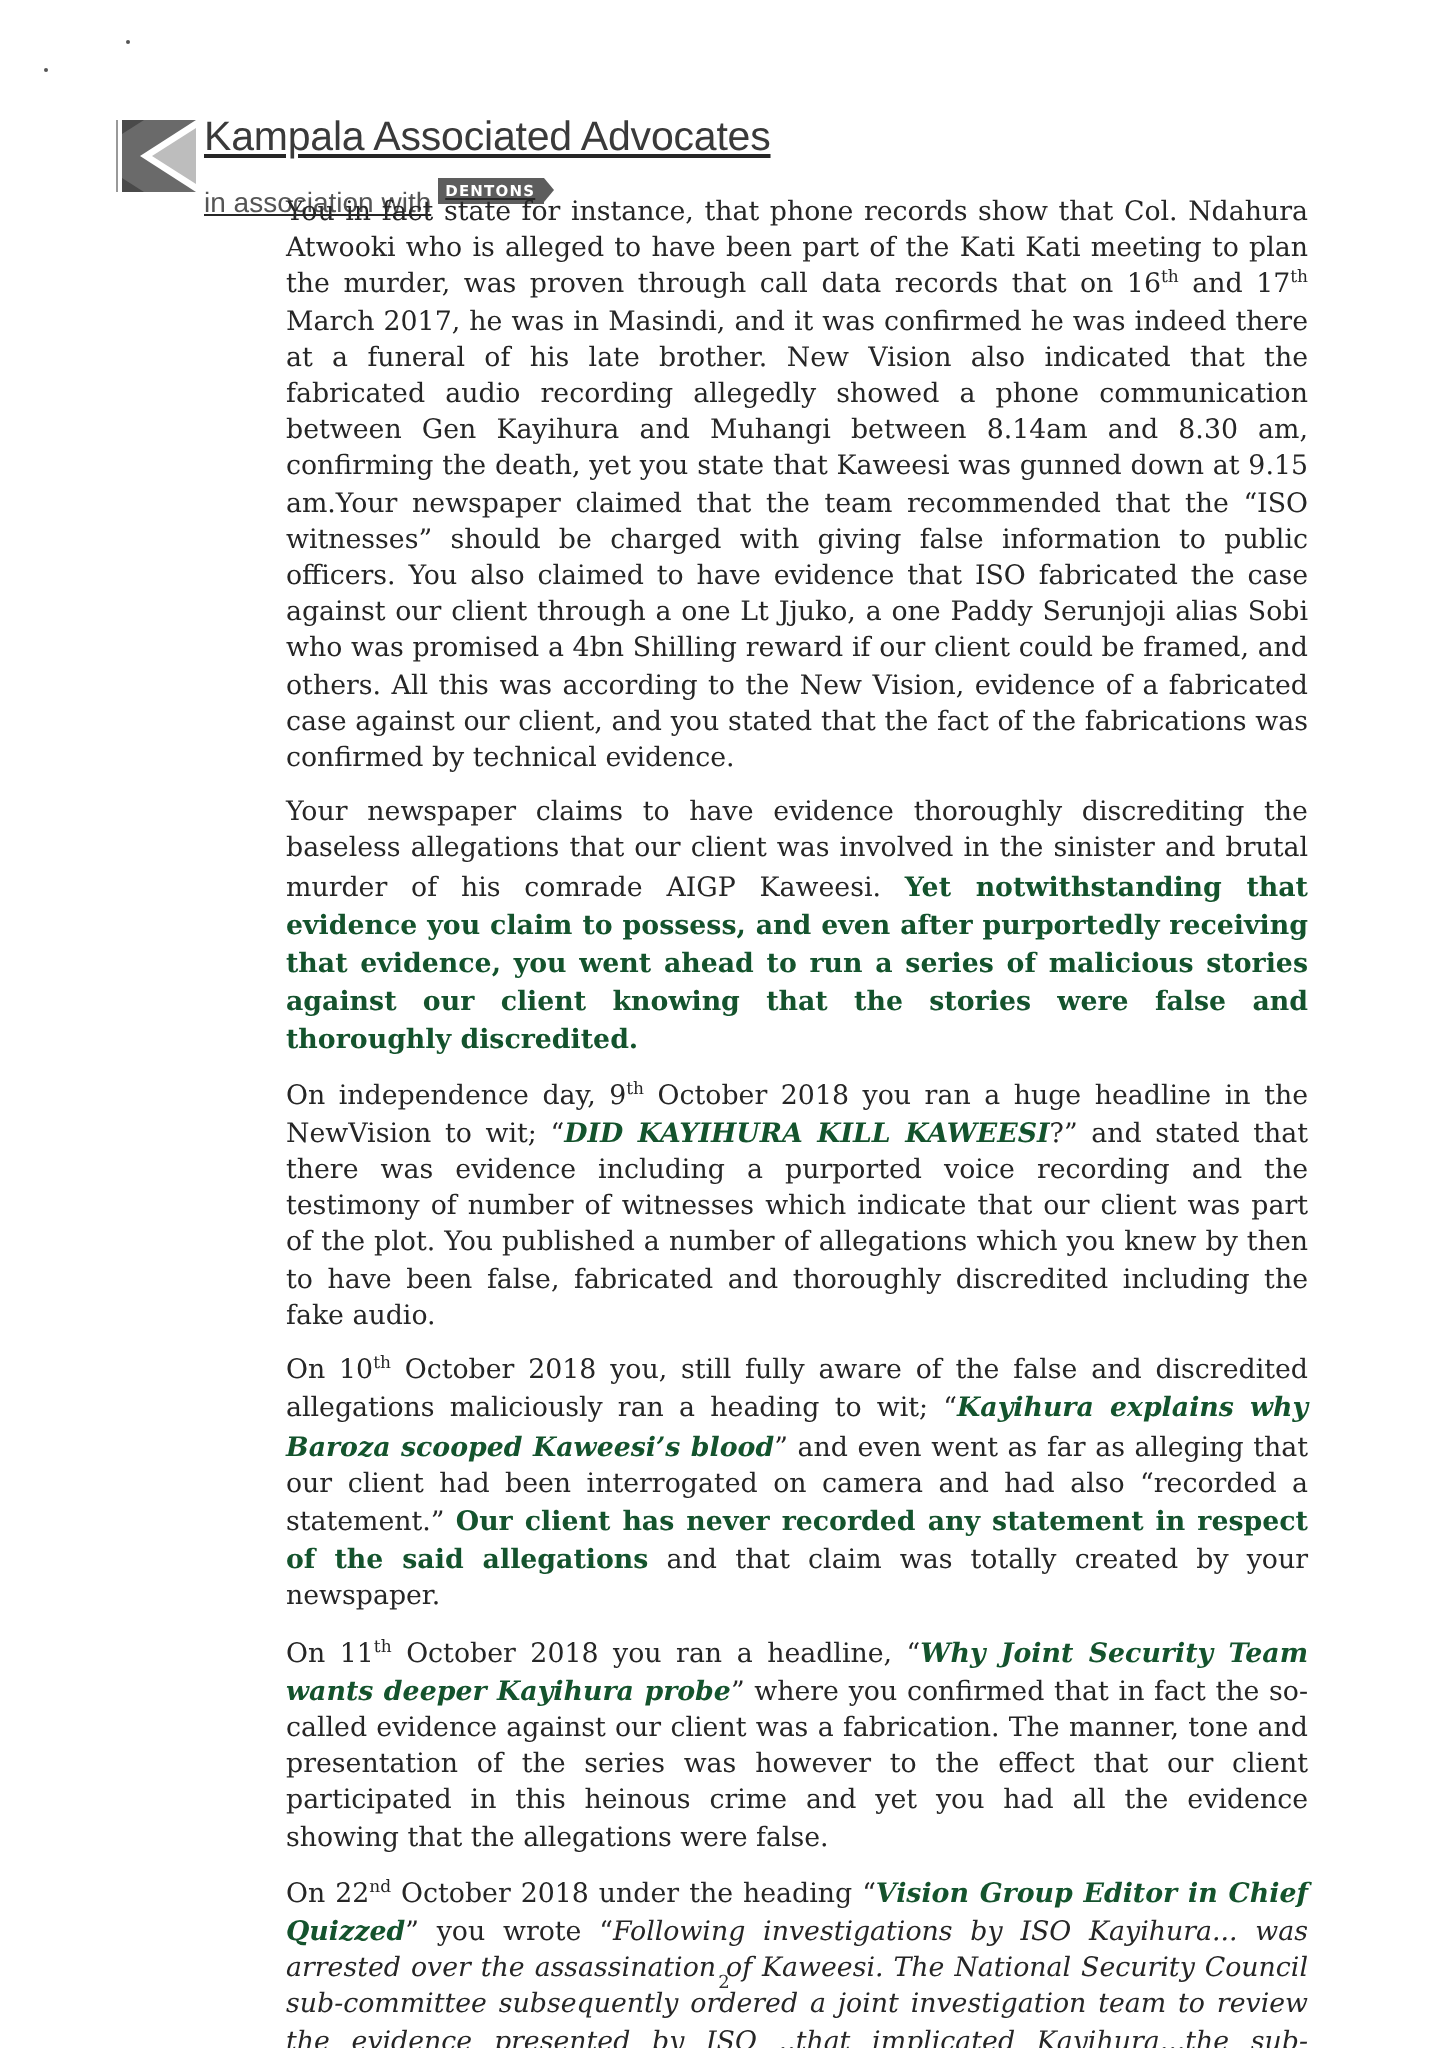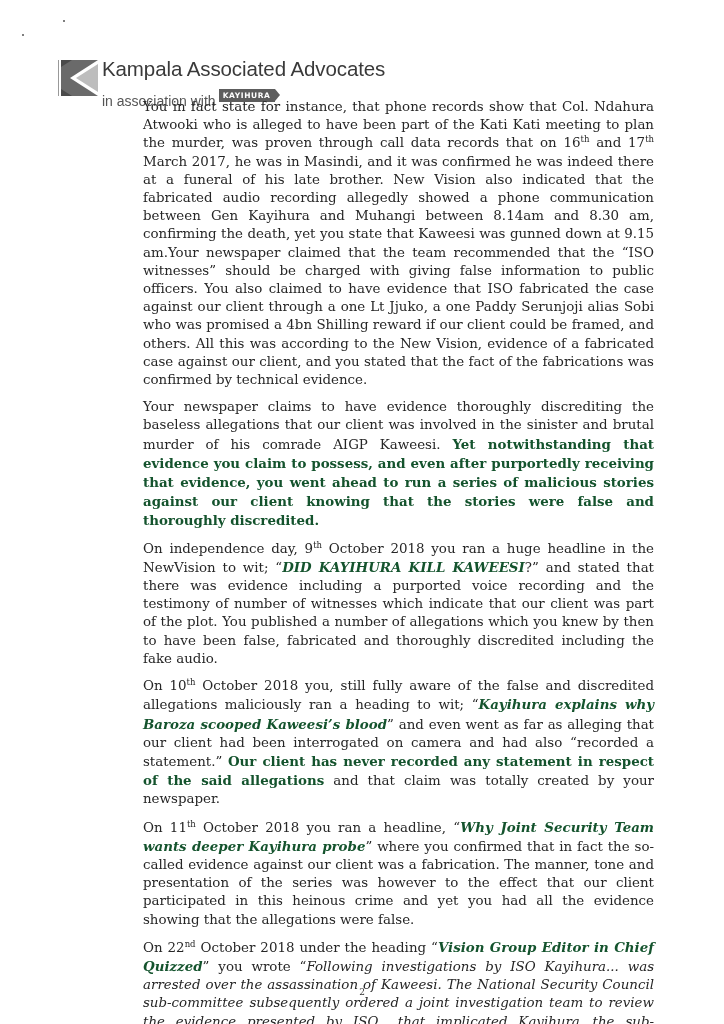--- a/index.html
+++ b/index.html
@@ -1,21 +1,21 @@
 <!DOCTYPE html>
 <html><head>
 <meta charset="utf-8">
 <style>
   html, body { margin: 0; padding: 0; background: #ffffff; }
   body { width: 724px; height: 1024px; position: relative; overflow: hidden; font-family: "DejaVu Serif", "Liberation Serif", serif; color: #262626; }
   .speck { position: absolute; width: 2px; height: 2px; background: #555; border-radius: 1px; }
   .letterhead { position: absolute; left: 58px; top: 60px; height: 40px; display: flex; align-items: flex-start; }
   .logo-mark { width: 40px; height: 36px; position: relative; margin-right: 4px; }
   .logo-mark svg { display: block; }
-  .firm { display: flex; flex-direction: column; }
+  .firm { display: flex; flex-direction: column; text-decoration: underline; }
   .firm-name { font-family: "Liberation Sans", "DejaVu Sans", sans-serif; font-size: 20.5px; color: #3a3a3a; line-height: 22px; letter-spacing: -0.1px; margin-top: -2px; }
   .assoc-row { display: flex; align-items: center; margin-top: 1px; }
   .assoc { font-family: "Liberation Sans", "DejaVu Sans", sans-serif; font-size: 14px; color: #555; margin-right: 3px; margin-top: 12px; }
   .dentons { position: relative; display: inline-block; background: #5d5d5d; color: #fff; font-family: "DejaVu Sans", "Liberation Sans", sans-serif; font-size: 7.5px; font-weight: bold; letter-spacing: 0.6px; padding: 2px 4px 2px 4px; line-height: 9px; }
   .dentons:after { content: ""; position: absolute; right: -5px; top: 0; width: 0; height: 0; border-top: 6.5px solid transparent; border-bottom: 6.5px solid transparent; border-left: 5px solid #5d5d5d; }
   .content { position: absolute; left: 143px; top: 98px; width: 511px; font-size: 13.4px; line-height: 18.2px; text-align: justify; }
   .content p { margin: 0 0 9px 0; }
   .content b { font-weight: bold; color: #14532d; }
   .content sup { font-size: 8.5px; line-height: 0; vertical-align: 5px; margin-top: 45px; }
   .page-num { position: absolute; left: 0; width: 724px; top: 987px; text-align: center; font-size: 9px; color: #333; }
@@ -34,21 +34,21 @@
       <polygon points="40,0 12,18 40,36" fill="#ffffff"></polygon>
       <polygon points="40,4 18,18 40,32" fill="#bdbdbd"></polygon>
       <polygon points="3,0 14,0 3,7" fill="#4a4a4a"></polygon>
       <polygon points="3,29 14,36 3,36" fill="#4a4a4a"></polygon>
     </svg>
   </div>
   <div class="firm">
     <div class="firm-name">Kampala Associated Advocates</div>
     <div class="assoc-row">
       <span class="assoc">in association with</span>
-      <span class="dentons">KAYIHURA</span>
+      <span class="dentons">DENTONS</span>
     </div>
   </div>
 </div>
 
 <div class="content">
   <p><span>You in fact state for instance, that phone records show that Col. Ndahura Atwooki who is alleged to have been part of the Kati Kati meeting to plan the murder, was proven through call data records that on 16</span><sup>th</sup><span> and 17</span><sup>th</sup><span> March 2017, he was in Masindi, and it was confirmed he was indeed there at a funeral of his late brother. New Vision also indicated that the fabricated audio recording allegedly showed a phone communication between Gen Kayihura and Muhangi between 8.14am and 8.30 am, confirming the death, yet you state that Kaweesi was gunned down at 9.15 am.Your newspaper claimed that the team recommended that the “ISO witnesses” should be charged with giving false information to public officers. You also claimed to have evidence that ISO fabricated the case against our client through a one Lt Jjuko, a one Paddy Serunjoji alias Sobi who was promised a 4bn Shilling reward if our client could be framed, and others. All this was according to the New Vision, evidence of a fabricated case against our client, and you stated that the fact of the fabrications was confirmed by technical evidence.</span></p>
 
   <p><span>Your newspaper claims to have evidence thoroughly discrediting the baseless allegations that our client was involved in the sinister and brutal murder of his comrade AIGP Kaweesi. </span><b>Yet notwithstanding that evidence you claim to possess, and even after purportedly receiving that evidence, you went ahead to run a series of malicious stories against our client knowing that the stories were false and thoroughly discredited.</b></p>
 
   <p><span>On independence day, 9</span><sup>th</sup><span> October 2018 you ran a huge headline in the NewVision to wit; “</span><b><i>DID KAYIHURA KILL KAWEESI</i></b><span>?” and stated that there was evidence including a purported voice recording and the testimony of  number of witnesses which indicate that our client was part of the plot. You published a number of allegations which you knew by then to have been false, fabricated and thoroughly discredited including the fake audio.</span></p>

